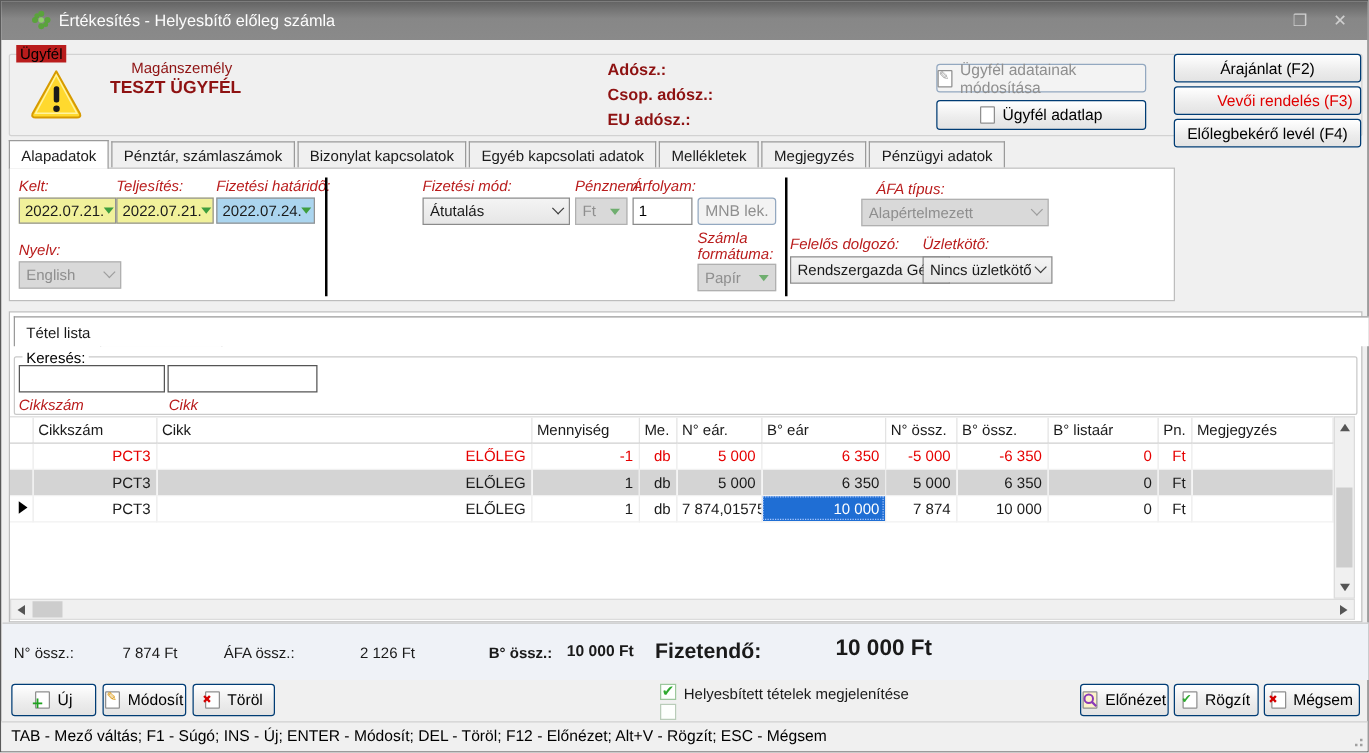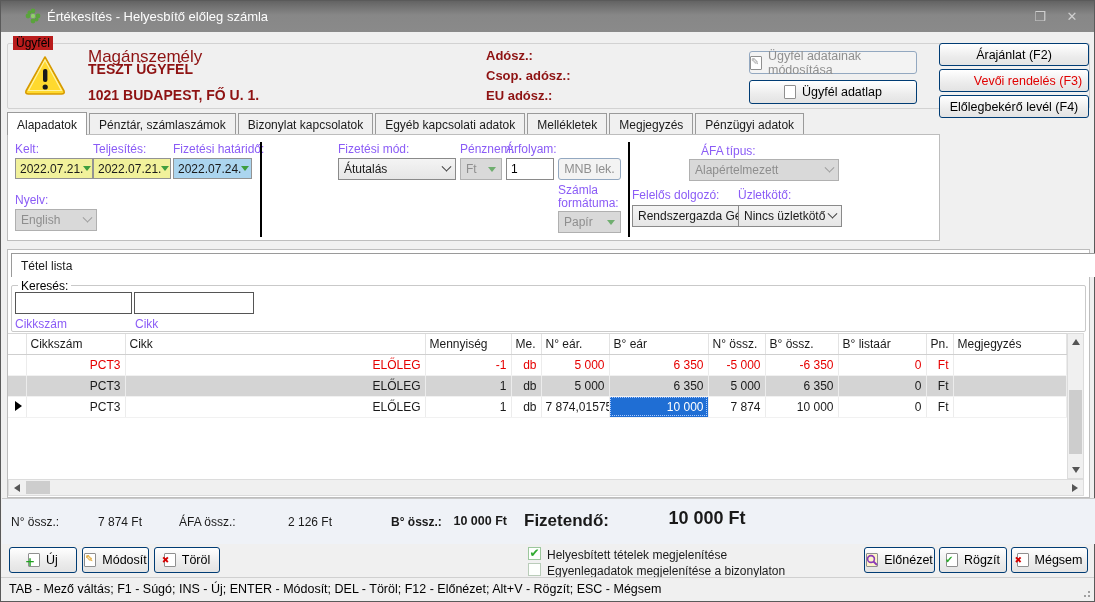--- a/index.html
+++ b/index.html
@@ -13,21 +13,21 @@
   .titlebar .title { position:absolute; left:46px; top:8px; font-size:13px; color:#fdfdfd; }
   .winbtn { position:absolute; top:6px; width:28px; height:20px; color:#cfcfcf; font-size:13px; text-align:center; line-height:20px; }
 
   
   .btn { position:absolute; display:flex; align-items:center; justify-content:center; gap:6px;
          background:linear-gradient(#ffffff,#ececec 60%,#e3e3e3); border:1px solid #003c74; border-radius:3px;
          font-size:12.5px; color:#000; cursor:default; }
   .btn.disabled { border-color:#93a8c0; color:#8f8f8f; background:#f3f3f3; }
   .btn.red-label { color:#e00000;padding-left:28px; }
 
-  .field-label { position:absolute; font-size:12px; color:#8b5cf6; white-space:nowrap; }
+  .field-label { position:absolute; font-size:12px; color:#b91c1c; white-space:nowrap;font-style:italic; }
   .datefield { position:absolute; height:21px; border:1px solid #939393; display:flex; align-items:center;
                padding:0 4px; font-size:12px; }
   .datefield .grow { margin-left:auto; width:0; height:0; border-left:4px solid transparent; border-right:4px solid transparent; border-top:5px solid #3e9e3e; }
   .combo { position:absolute; height:22px; border:1px solid #8a8a8a; background:linear-gradient(#f4f4f4,#e6e6e6); display:flex; align-items:center; padding:0 5px; font-size:12px; overflow:hidden; }
   .combo .chev { margin-left:auto; width:7px; height:7px; border-right:1.6px solid #3c3c3c; border-bottom:1.6px solid #3c3c3c; transform:rotate(45deg) translate(-2px,-2px); flex:none; }
   .combo.disabled { background:#d9d9d9; color:#8e8e8e; border-color:#b0b0b0; }
   .combo.disabled .chev { border-color:#9d9d9d; }
   .combo .grow { margin-left:auto; width:0; height:0; border-left:4px solid transparent; border-right:4px solid transparent; border-top:5px solid #6fae6f; flex:none; }
   .tbox { position:absolute; height:22px; border:1px solid #8a8a8a; background:#fff; font-size:12px; padding:0 4px; font-family:inherit; }
 
@@ -91,23 +91,22 @@
   <div class="groupbox" style="left:6px;top:42px;width:1083px;height:66px"></div>
   <span class="legend" style="left:12px;top:35px">Ügyfél</span>
 
   <svg class="abs" style="left:22px;top:52px" width="44" height="44" viewBox="0 0 44 44">
     <path d="M22 4 L41 38 Q42 41 38.5 41 L5.5 41 Q2 41 3 38 Z" fill="#ffd92e" stroke="#d79a00" stroke-width="1.6" stroke-linejoin="round"></path>
     <path d="M22 7 L38.5 37.5 L5.5 37.5 Z" fill="none" stroke="#fff3a0" stroke-width="1.2"></path>
     <rect x="20" y="16" width="4.4" height="13" rx="2" fill="#1a1a1a"></rect>
     <circle cx="22.2" cy="34" r="2.6" fill="#1a1a1a"></circle>
   </svg>
 
-  <span class="abs" style="left:87px;top:46px;font-size:17px;color:#8e1212">Magánszemély</span>
+  <span class="abs" style="left:104px;top:46px;font-size:12px;color:#8e1212">Magánszemély</span>
   <span class="abs darkred" style="left:87px;top:60px;font-size:14px">TESZT ÜGYFÉL</span>
-  <span class="abs darkred" style="left:87px;top:86px;font-size:14px">1021 BUDAPEST, FŐ U. 1.</span>
 
   <span class="abs darkred" style="left:485px;top:47px;font-size:13px">Adósz.:</span>
   <span class="abs darkred" style="left:485px;top:67px;font-size:13px">Csop. adósz.:</span>
   <span class="abs darkred" style="left:485px;top:87px;font-size:13px">EU adósz.:</span>
 
   <div class="btn disabled" style="left:748px;top:50px;width:168px;height:23px">
     <span class="icon-page">
         <span class="glyph" style="left:0;top:-1px;font-size:10px;color:#a0a0a0">✎</span>
       </span>
     <span>Ügyfél adatainak módosítása</span>
@@ -332,21 +331,20 @@
   <div class="btn" style="left:153px;top:546px;width:66px;height:26px">
     <span class="icon-page">
         <span class="glyph" style="left:-3px;top:1px;font-size:9px;color:#d40000">✖</span>
       </span>
     <span>Töröl</span>
   </div>
 
   <span class="checkbox" style="left:527px;top:546px;border-color:#9cc79c">✔</span>
   <span class="cb-label" style="left:546px;top:547px">Helyesbített tételek megjelenítése</span>
   <span class="checkbox" style="left:527px;top:562px"></span>
-  <span class="cb-label" style="left:546px;top:563px">Egyenlegadatok megjelenítése a bizonylaton</span>
 
   <div class="btn" style="left:863px;top:546px;width:71px;height:26px">
     <span class="icon-page" style="background:#fdf3c9">
       <svg style="position:absolute;left:-2px;top:0" width="13" height="13" viewBox="0 0 13 13">
           <circle cx="6" cy="5" r="3.4" fill="none" stroke="#8a3ab8" stroke-width="1.6"></circle>
           <line x1="8.5" y1="7.5" x2="12" y2="11" stroke="#8a3ab8" stroke-width="1.8"></line>
         </svg>
     </span>
     <span>Előnézet</span>
   </div>

